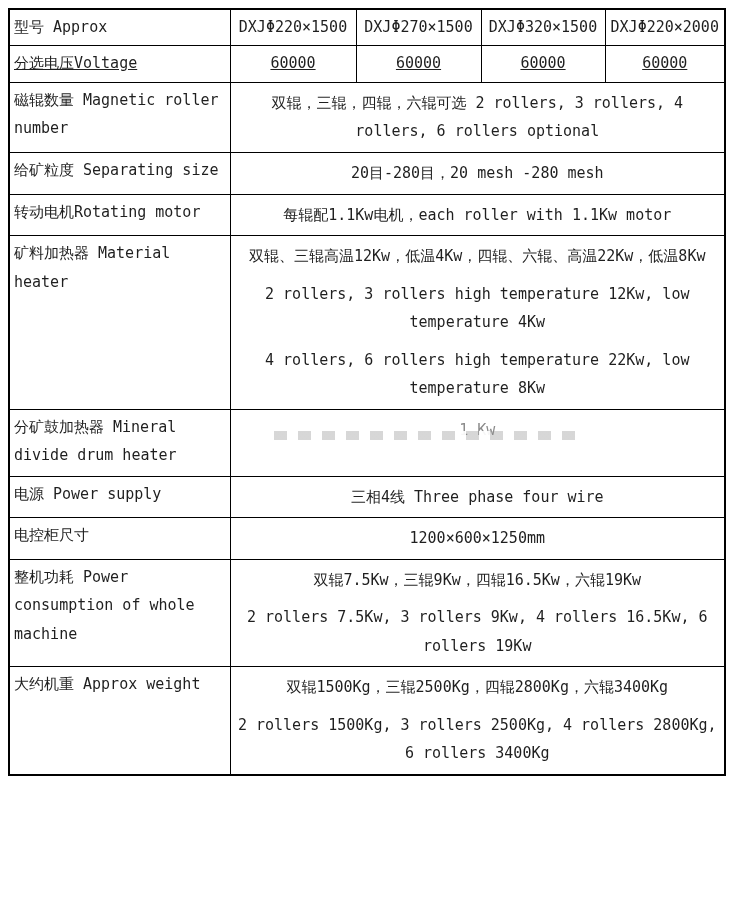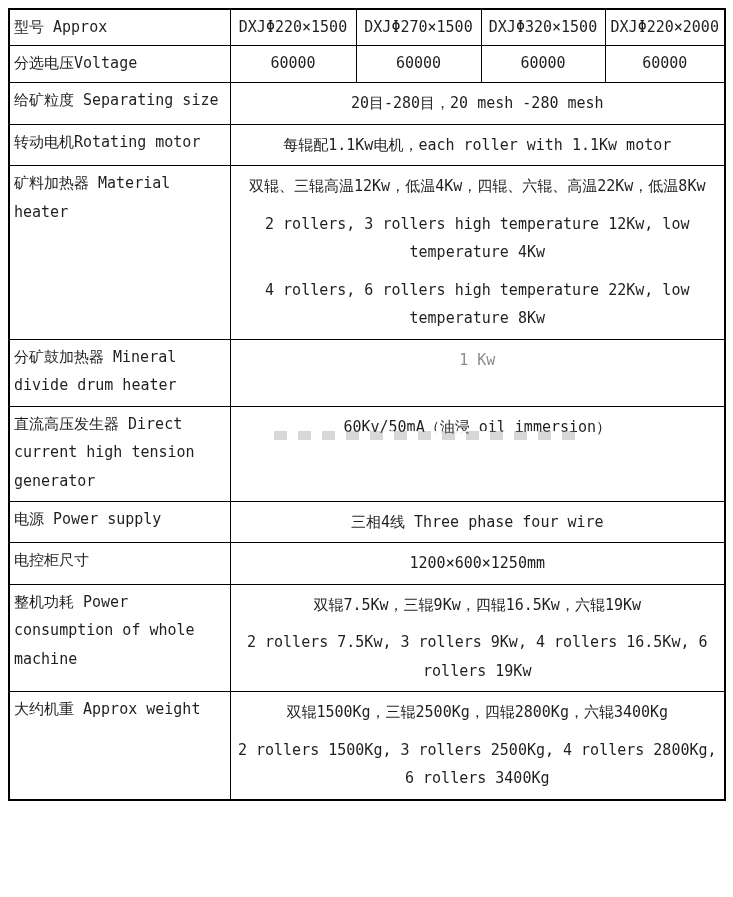--- a/index.html
+++ b/index.html
@@ -78,26 +78,32 @@
         <col style="width: 120px;">
       </colgroup>
     <tbody>
         <tr style="height: 35px;">
           <td class="label-cell">型号 Approx</td>
           <td class="value-cell">DXJΦ220×1500</td>
           <td class="value-cell">DXJΦ270×1500</td>
           <td class="value-cell">DXJΦ320×1500</td>
           <td class="value-cell">DXJΦ220×2000</td>
         </tr>
-        <tr style="height: 37px;">
+        <tr style="height: 37px; text-decoration: underline;">
           <td class="label-cell">分选电压Voltage</td>
           <td class="value-cell">60000</td>
           <td class="value-cell">60000</td>
           <td class="value-cell">60000</td>
           <td class="value-cell">60000</td>
+        </tr>
+        <tr style="height: 65px;">
+          <td class="label-cell">磁辊数量 Magnetic roller number</td>
+          <td class="value-cell" colspan="4">
+            <p>双辊，三辊，四辊，六辊可选  2 rollers, 3 rollers, 4 rollers, 6 rollers optional</p>
+          </td>
         </tr>
         <tr style="height: 42px;">
           <td class="label-cell">给矿粒度 Separating size</td>
           <td class="value-cell" colspan="4">
             <p>20目-280目，20 mesh -280 mesh</p>
           </td>
         </tr>
         <tr style="height: 40px;">
           <td class="label-cell">转动电机Rotating motor</td>
           <td class="value-cell" colspan="4">
@@ -109,26 +115,20 @@
           <td class="value-cell" colspan="4">
             <p>双辊、三辊高温12Kw，低温4Kw，四辊、六辊、高温22Kw，低温8Kw</p>
             <p>2 rollers, 3 rollers high temperature 12Kw, low temperature 4Kw</p>
             <p>4 rollers, 6 rollers high temperature 22Kw, low temperature 8Kw</p>
           </td>
         </tr>
         <tr class="muted" style="height: 67px;">
           <td class="label-cell">分矿鼓加热器 Mineral divide drum heater</td>
           <td class="value-cell" colspan="4">
             <p>1 Kw</p>
-          </td>
-        </tr>
-        <tr style="height: 95px;">
-          <td class="label-cell">直流高压发生器 Direct current high tension generator</td>
-          <td class="value-cell" colspan="4">
-            <p>60Kv/50mA（油浸 oil immersion）</p>
           </td>
         </tr>
         <tr style="height: 40px;">
           <td class="label-cell">电源 Power supply</td>
           <td class="value-cell" colspan="4">
             <p>三相4线 Three phase four wire</p>
           </td>
         </tr>
         <tr style="height: 38px;">
           <td class="label-cell">电控柜尺寸</td>

